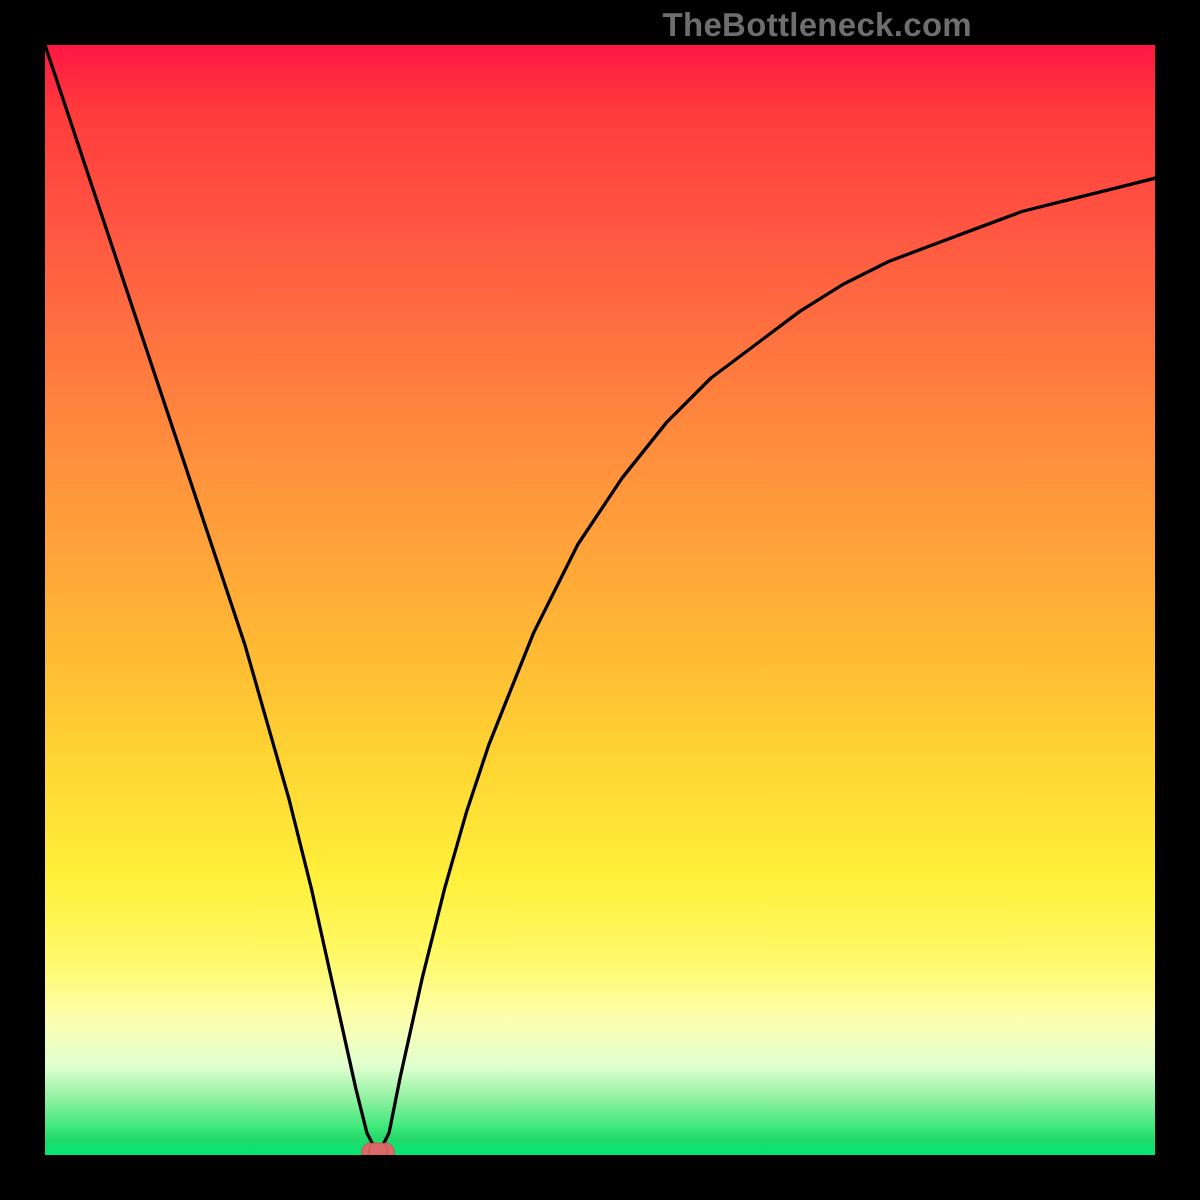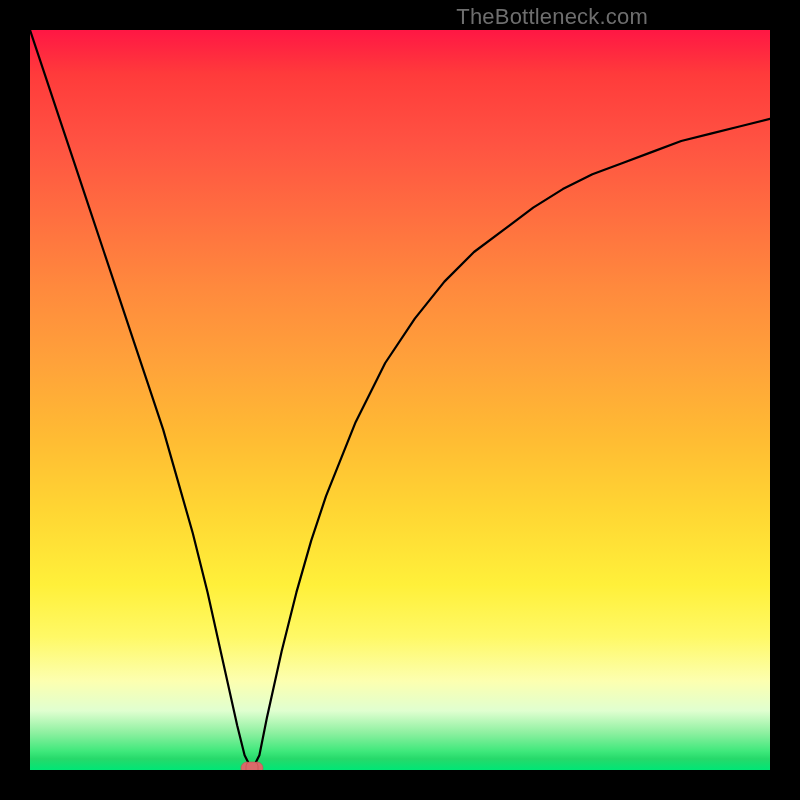--- a/index.html
+++ b/index.html
@@ -9,20 +9,21 @@
     height: 800px;
     overflow: hidden;
     background: #000;
     font-family: Arial, Helvetica, sans-serif;
   }
   .frame {
     position: relative;
     width: 656px;
     height: 800px;
     background: #000;
+    font-weight: bold;
   }
   .plot-area {
     position: absolute;
     left: 30px;
     top: 30px;
     width: 740px;
     height: 740px;
     overflow: hidden;
   }
   .gradient-bg {

